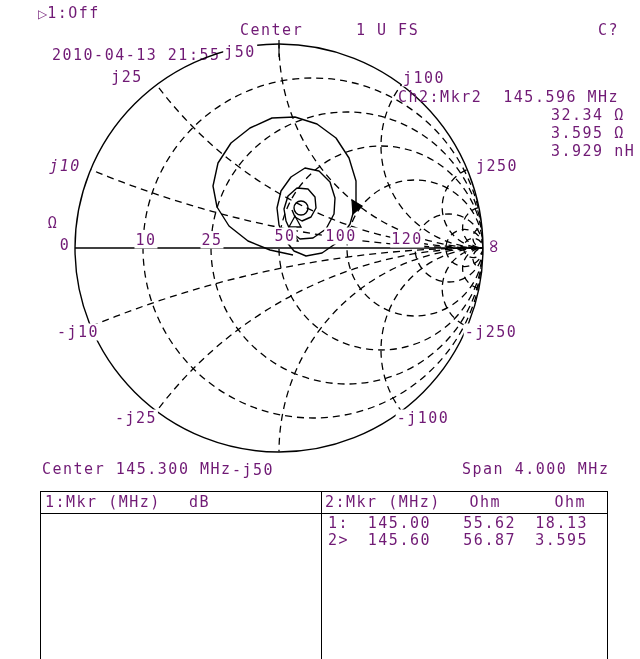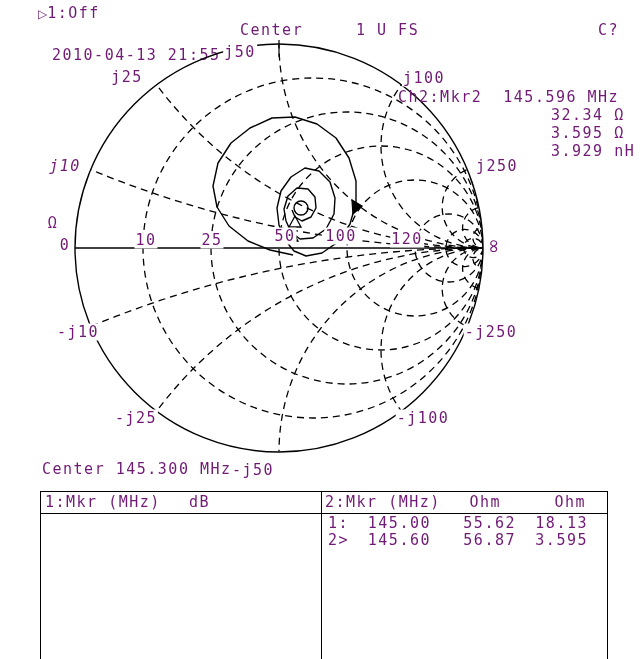--- a/index.html
+++ b/index.html
@@ -98,20 +98,21 @@
         <div class="clab" style="left: 253px; top: 442px; margin-top: 28px;">-j50</div>
       </div>
   </div>
 
   <div class="abs" style="left:398px;top:89px;">Ch2:Mkr2  145.596 MHz</div>
   <div class="abs" style="left:551px;top:107px;">32.34 Ω</div>
   <div class="abs" style="left:551px;top:125px;">3.595 Ω</div>
   <div class="abs" style="left:551px;top:143px;">3.929 nH</div>
 
   <div class="abs" style="left:42px;top:461px;">Center 145.300 MHz</div>
+  <div class="abs" style="left:462px;top:461px;">Span 4.000 MHz</div>
 
   <div class="mtable">
     <div class="vdiv"></div>
     <div class="hline"></div>
 
     <div class="cell" style="left:4px;top:2px;">1:Mkr (MHz)</div>
     <div class="cell" style="left:148px;top:2px;">dB</div>
 
     <div class="cell" style="left:284px;top:2px;">2:Mkr (MHz)</div>
     <div class="cell ra" style="left:390px;top:2px;width:70px;">Ohm</div>

